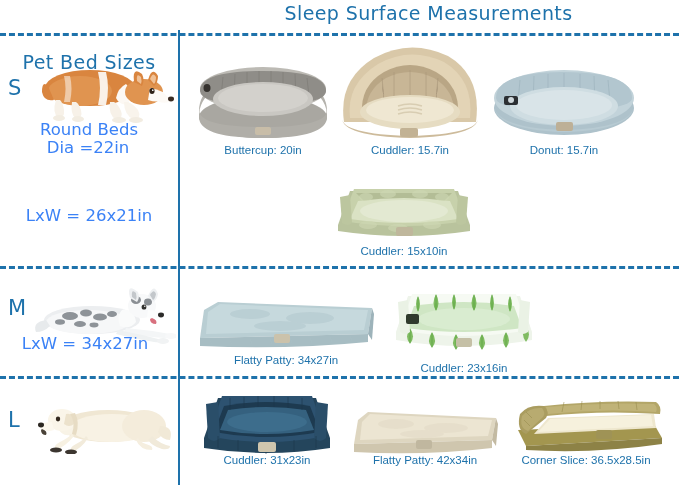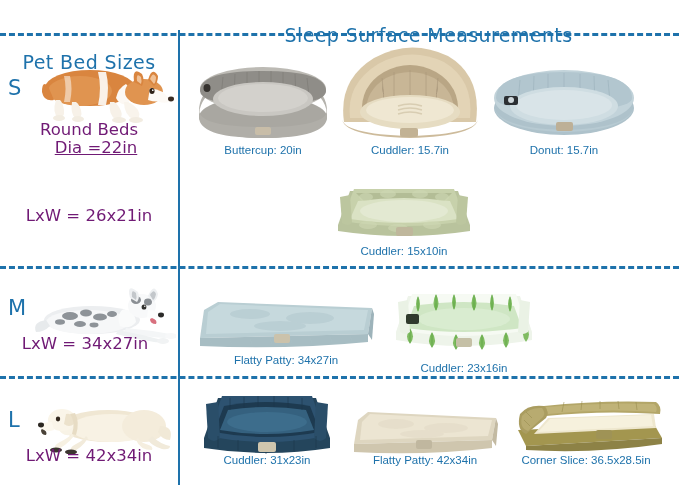--- a/index.html
+++ b/index.html
@@ -3,29 +3,29 @@
 <meta charset="utf-8">
 <style>
   html,body{margin:0;padding:0;background:#fff;}
   body{width:679px;height:485px;overflow:hidden;font-family:"DejaVu Sans",sans-serif;}
   #chart{position:relative;width:679px;height:485px;background:#fff;}
   .hdr{
     position:absolute;font-family:"DejaVu Sans",sans-serif;color:#1e72ab;
     font-size:19px;letter-spacing:.4px;white-space:nowrap;
   }
   .hdr-left{left:0;width:178px;top:6px;text-align:center;margin-top:45px;}
-  .hdr-right{left:178px;width:501px;top:24px;text-align:center;}
+  .hdr-right{left:178px;width:501px;top:2px;text-align:center;}
 
   .vdiv{position:absolute;left:178px;top:30px;width:2px;height:455px;background:#1e72ab;}
   .hdash{position:absolute;left:0;width:679px;height:0;
          border-top:3px dashed #1e72ab;}
 
   .sizeletter{position:absolute;color:#1e72ab;font-size:21px;font-family:"DejaVu Sans",sans-serif;}
 
-  .dimtext{position:absolute;color:#701a75;font-size:14.5px;white-space:nowrap;text-align:center;
+  .dimtext{position:absolute;color:#3b82f6;font-size:14.5px;white-space:nowrap;text-align:center;
            font-family:"DejaVu Sans",sans-serif;}
   .dimtext.big{font-size:16.5px;}
 
   .bedlabel{position:absolute;color:#1e72ab;font-size:11.5px;white-space:nowrap;text-align:center;
             font-family:Liberation Sans, sans-serif;}
 
   .bedwrap{position:absolute;}
   .bedwrap svg{display:block;}
   .dogwrap{position:absolute;}
   .dogwrap svg{display:block;}
@@ -76,21 +76,21 @@
       <path d="M82 44 Q80 56 88 62 Q96 60 93 53 Q90 46 86 44 Z" fill="#f7f1e8"></path>
       <path d="M96 44 Q96 57 106 62 Q114 60 110 52 Q104 45 100 44 Z" fill="#f9f4ec"></path>
       <ellipse cx="31" cy="60" rx="6" ry="3" fill="#f2ece1"></ellipse>
       <ellipse cx="50" cy="61" rx="6" ry="3" fill="#f2ece1"></ellipse>
       <ellipse cx="91" cy="62" rx="7" ry="3" fill="#f2ece1"></ellipse>
       <ellipse cx="108" cy="62" rx="7" ry="3" fill="#f2ece1"></ellipse>
     </svg>
   </div>
 
   <div class="dimtext big" style="left:0;top:120px;width:178px;">Round Beds</div>
-  <div class="dimtext big" style="left:8px;top:138px;width:176px;text-decoration:underline;">Dia =22in</div>
+  <div class="dimtext big" style="left:0;top:138px;width:176px;">Dia =22in</div>
   <div class="dimtext big" style="left:0;top:206px;width:178px;">LxW = 26x21in</div>
 
   <div class="bedwrap" style="left:193px;top:55px;">
     <svg width="140" height="85" viewBox="0 0 140 85">
       <ellipse cx="70" cy="62" rx="64" ry="21" fill="#a9a7a1"></ellipse>
       <path d="M6 62 Q6 26 70 26 Q134 26 134 62 L134 56 Q134 22 70 22 Q6 22 6 56 Z" fill="#b4b2ac"></path>
       <ellipse cx="70" cy="34" rx="63" ry="22" fill="#bcbab4"></ellipse>
       <path d="M7 36 Q7 16 70 16 Q133 16 133 36 Q133 50 70 50 Q7 50 7 36 Z" fill="#8f8d88"></path>
       <g stroke="#7e7c77" stroke-width="1" opacity=".7">
         <path d="M30 22 L28 42"></path>
@@ -329,21 +329,20 @@
 
       <path d="M42 44 Q34 54 24 58 Q20 54 28 50 Q36 46 40 42 Z" fill="#f7f1e2"></path>
       <path d="M56 46 Q50 56 40 60 Q36 56 44 52 Q52 48 54 44 Z" fill="#f2ebdb"></path>
       <path d="M104 48 Q108 58 120 58 Q122 54 114 52 Q108 50 106 46 Z" fill="#f5eedf"></path>
       <path d="M120 44 Q128 52 138 54 Q138 58 130 57 Q120 54 116 48 Z" fill="#f1eada"></path>
       <ellipse cx="24" cy="58" rx="6" ry="2.6" fill="#3c3630"></ellipse>
       <ellipse cx="39" cy="60" rx="6" ry="2.6" fill="#3c3630"></ellipse>
     </svg>
   </div>
 
-  <div class="dimtext big" style="left:0;top:446px;width:178px;">LxW = 42x34in</div>
 
   <div class="bedwrap" style="left:196px;top:388px;">
     <svg width="142" height="72" viewBox="0 0 142 72">
       <path d="M8 50 L22 10 L120 10 L134 50 L134 60 Q70 70 8 60 Z" fill="#24455c"></path>
       <path d="M12 48 L26 8 L116 8 L130 48 Q70 60 12 48 Z" fill="#2d5270"></path>
       <path d="M28 18 Q70 10 114 18 L124 44 Q70 54 18 44 Z" fill="#1d3a50"></path>
       <path d="M32 22 Q70 16 110 22 L118 42 Q70 50 24 42 Z" fill="#35617f"></path>
       <ellipse cx="71" cy="34" rx="40" ry="10" fill="#3d6d8c"></ellipse>
       <path d="M10 16 L12 50 Q18 56 24 50 L22 14 Z" fill="#2a4e69"></path>
       <path d="M132 16 L130 50 Q124 56 118 50 L120 14 Z" fill="#2a4e69"></path>

